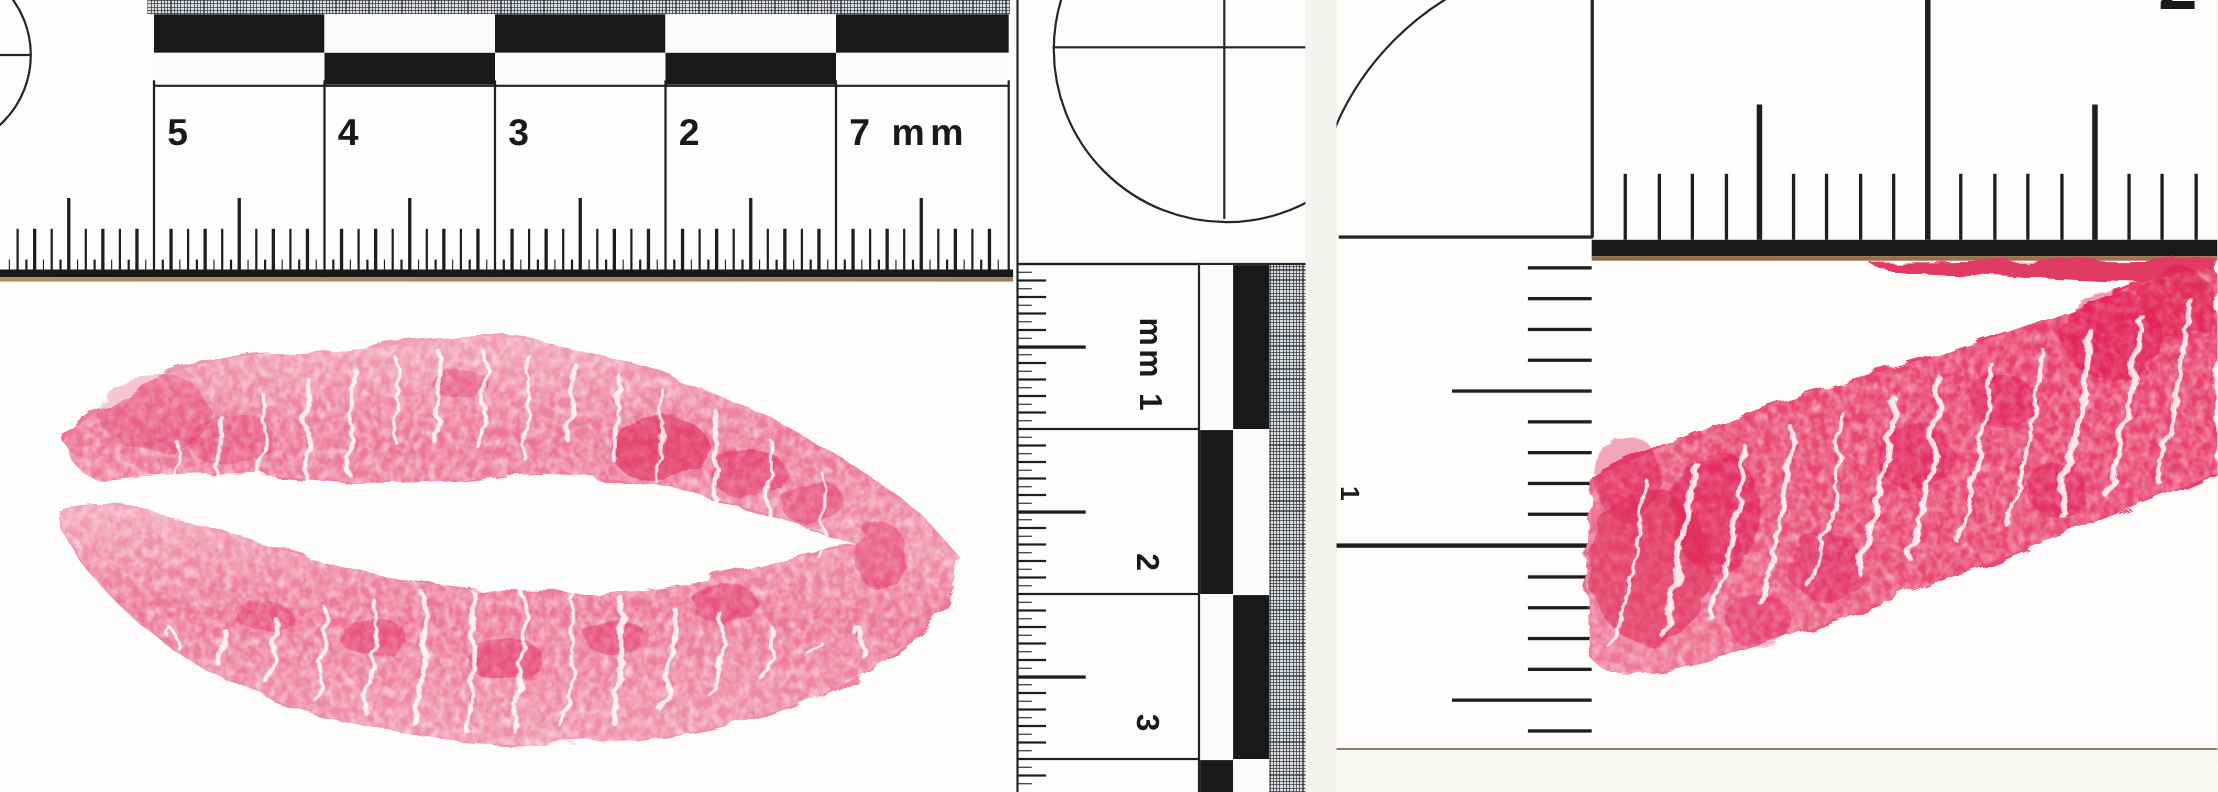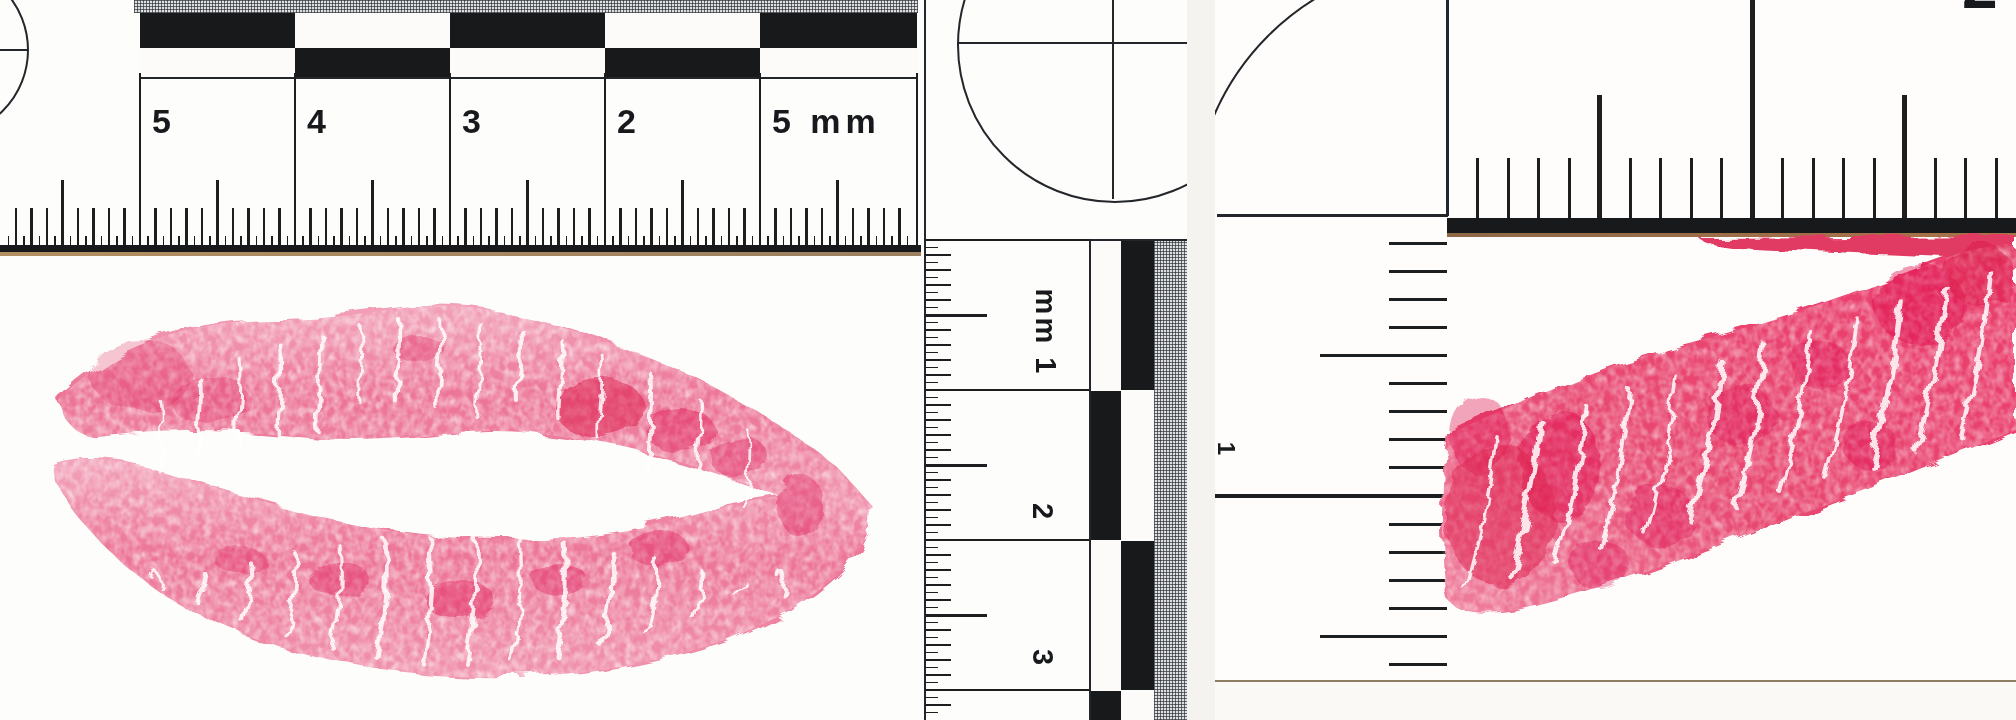--- a/index.html
+++ b/index.html
@@ -162,21 +162,21 @@
         <div class="t" style="left: 882.9px; top: 208px; width: 2.2px; height: 39px;"></div>
         <div class="t" style="left: 891px; top: 236px; width: 1.5px; height: 11px;"></div>
         <div class="t" style="left: 898.4px; top: 208px; width: 2.2px; height: 39px;"></div>
         <div class="t" style="left: 906.5px; top: 236px; width: 1.5px; height: 11px;"></div>
       </div>
 
     <div class="num" style="left:152px;top:104px;">5</div>
     <div class="num" style="left:307px;top:104px;">4</div>
     <div class="num" style="left:462px;top:104px;">3</div>
     <div class="num" style="left:617px;top:104px;">2</div>
-    <div class="num" style="left:772px;top:104px;letter-spacing:5px;">5 mm</div>
+    <div class="num" style="left:772px;top:104px;letter-spacing:5px;">7 mm</div>
 
     <div class="blk" style="left:0;top:245px;width:921px;height:7px;"></div>
     <div class="shadowbar" style="left:0;top:252px;width:921px;height:4px;"></div>
 
     <div class="line" style="left:924px;top:0;width:2px;height:720px;"></div>
     <div class="abs" style="left:926px;top:0;width:261px;height:239px;overflow:hidden;">
       <div class="circ" style="left:31px;top:-113px;width:312px;height:312px;"></div>
       <div class="line" style="left:186px;top:0;width:2px;height:199px;"></div>
       <div class="line" style="left:31px;top:42px;width:230px;height:2px;"></div>
     </div>

